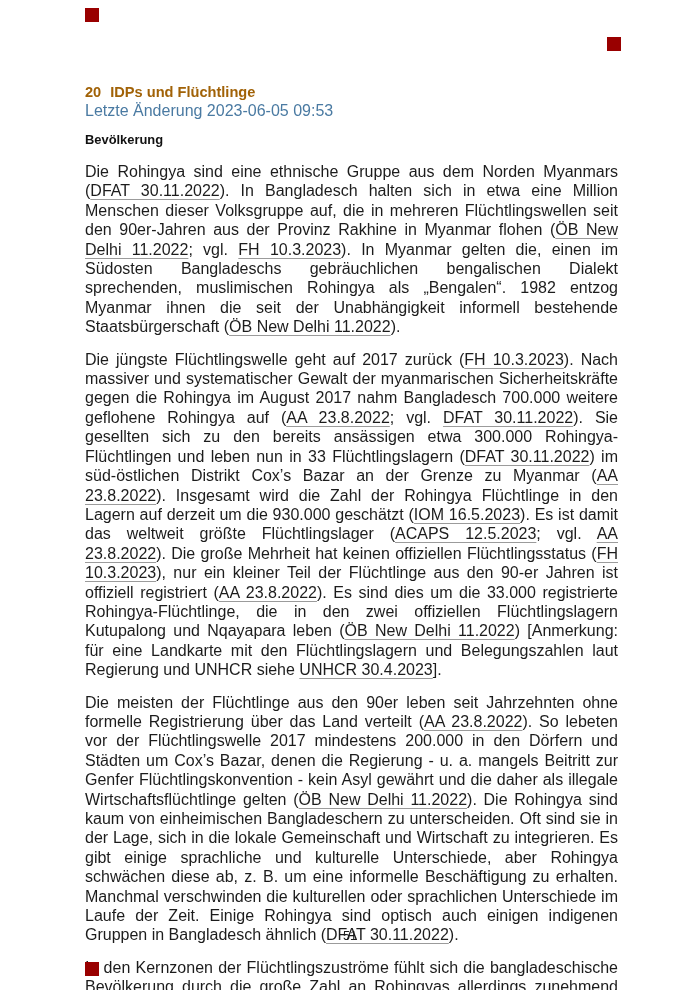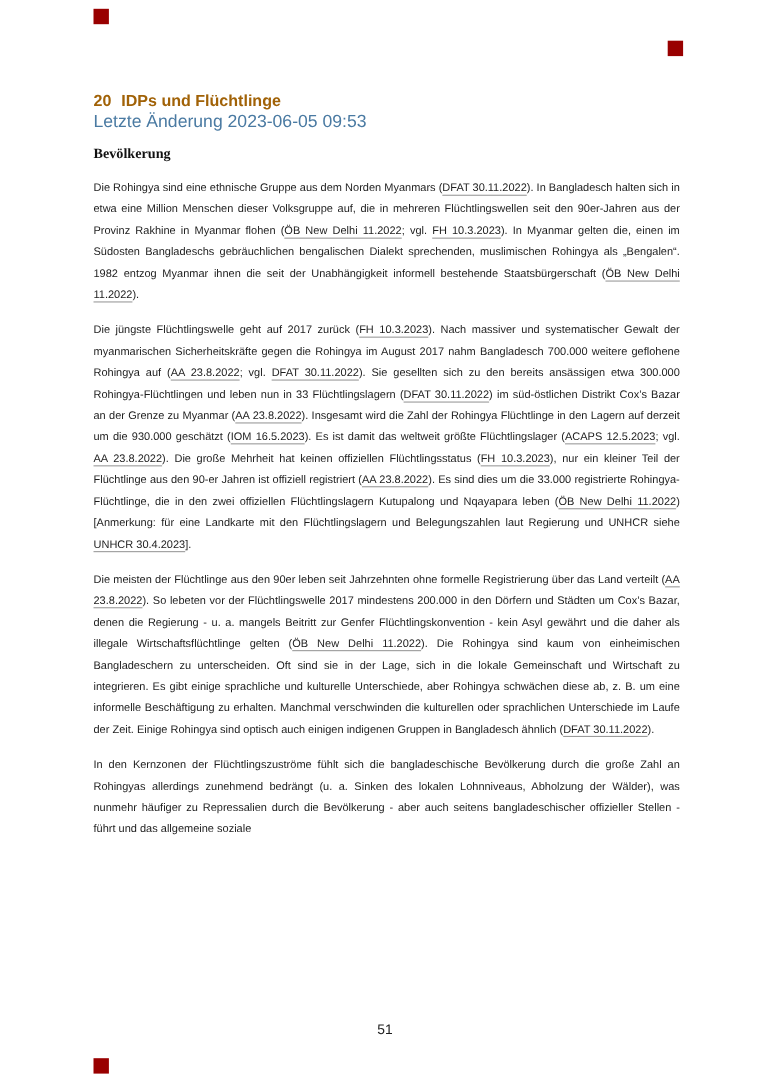--- a/index.html
+++ b/index.html
@@ -29,24 +29,23 @@
     line-height: 14px;
     color: #4a7aa2;
     margin: 0 0 15px 0;
   }
   .sub-heading {
     font-size: 12.9px;
     line-height: 14px;
     font-weight: bold;
     color: #111111;
     margin: 0 0 15px 0;
-    font-family: Liberation Serif, serif;
   }
   .body-para {
-    font-size: 10px;
+    font-size: 16px;
     line-height: 19.4px;
     color: #1c1c1c;
     text-align: justify;
     margin: 0 0 13px 0;
   }
   .ref-link {
     color: #1c1c1c;
     text-decoration: underline;
     text-decoration-color: #9b9b9b;
     text-decoration-thickness: 1px;

